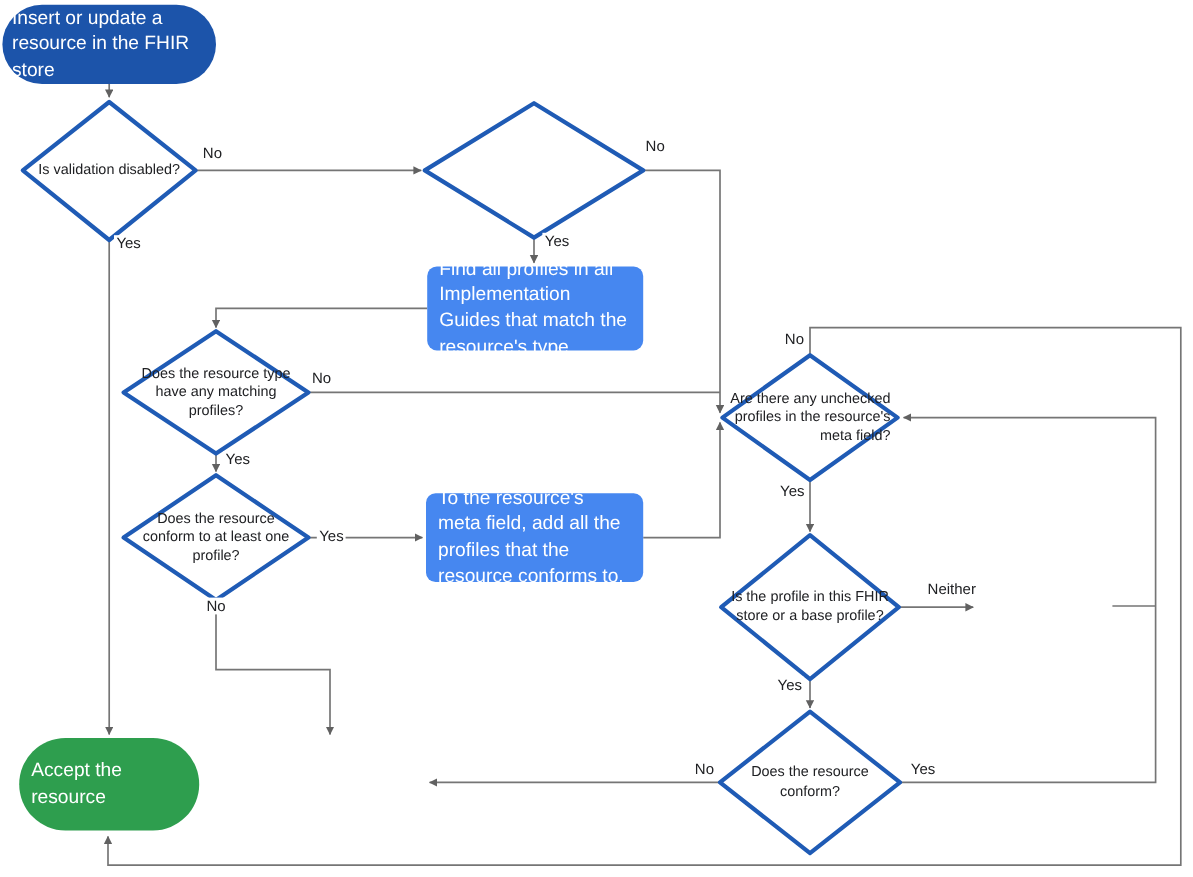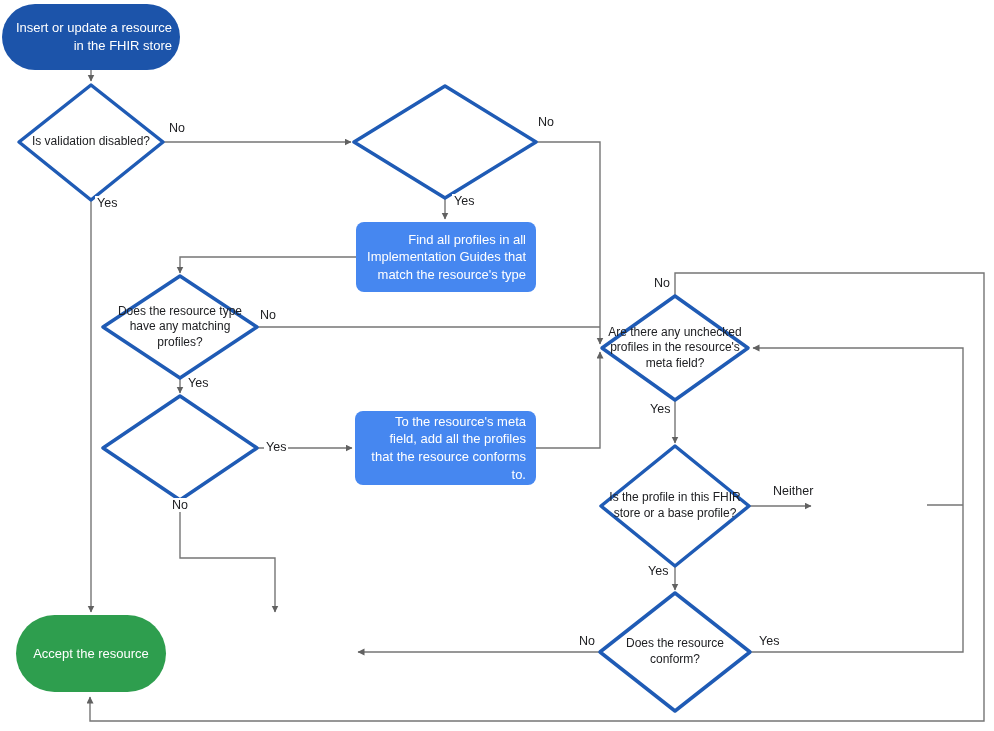--- a/index.html
+++ b/index.html
@@ -7,21 +7,21 @@
     position:relative; width:994px; height:731px; background:#ffffff;
     font-family:"Liberation Sans", sans-serif; overflow:hidden;
   }
   svg.layer { position:absolute; left:0; top:0; width:994px; height:731px; }
   .conn { fill:none; stroke:var(--c-line,#757575); stroke-width:1.4; }
   #arr path { fill:var(--c-arrow,#616161); }
   .diamond { fill:#ffffff; stroke:var(--c-diamond,#1F5BB5); stroke-width:3.5; stroke-linejoin:round; }
 
   .node {
     position:absolute; display:flex; align-items:center; justify-content:center;
-    text-align:right; color:#ffffff; font-size:13px; line-height:1.35;
+    text-align:left; color:#ffffff; font-size:16px; line-height:1.35;
     box-sizing:border-box; padding:0 10px;
   }
   .pill   { border-radius:40px; background:var(--c-start,#1C54AA); }
   .accept { background:var(--c-accept,#2E9E4E); }
   .reject { background:var(--c-reject,#E8453C); }
   .proc   { border-radius:8px; background:var(--c-proc,#4687F0); }
 
   .dtext {
     position:absolute; display:flex; align-items:center; justify-content:center;
     text-align:center; color:#202124; font-size:12px; line-height:1.3;
@@ -79,22 +79,23 @@
 
 
   <div class="node pill accept" style="left:16px; top:615px; width:150px; height:77px;">Accept the resource</div>
 
 
   <div class="dtext" style="left:16px; top:116px; width:150px; height:52px;">Is validation disabled?</div>
 
 
   <div class="dtext" style="left:110px; top:297px; width:140px; height:60px;">Does the resource type have any matching profiles?</div>
 
+  <div class="dtext" style="left:110px; top:418px; width:140px; height:60px;">Does the resource conform to at least one profile?</div>
 
-  <div class="dtext" style="left:608px; top:315px; width:134px; height:66px;">Are there any unchecked profiles in the resource's meta field?</div>
+  <div class="dtext" style="left:608px; top:315px; width:134px; height:66px;text-align:right;">Are there any unchecked profiles in the resource's meta field?</div>
 
   <div class="dtext" style="left:605px; top:473px; width:140px; height:66px;">Is the profile in this FHIR store or a base profile?</div>
 
   <div class="dtext" style="left:619px; top:630px; width:112px; height:44px;">Does the resource conform?</div>
 
   <span class="elabel" style="left:167px; top:121px;">No</span>
   <span class="elabel" style="left:95px; top:196px;">Yes</span>
   <span class="elabel" style="left:536px; top:115px;">No</span>
   <span class="elabel" style="left:452px; top:194px;">Yes</span>
   <span class="elabel" style="left:258px; top:308px;">No</span>

